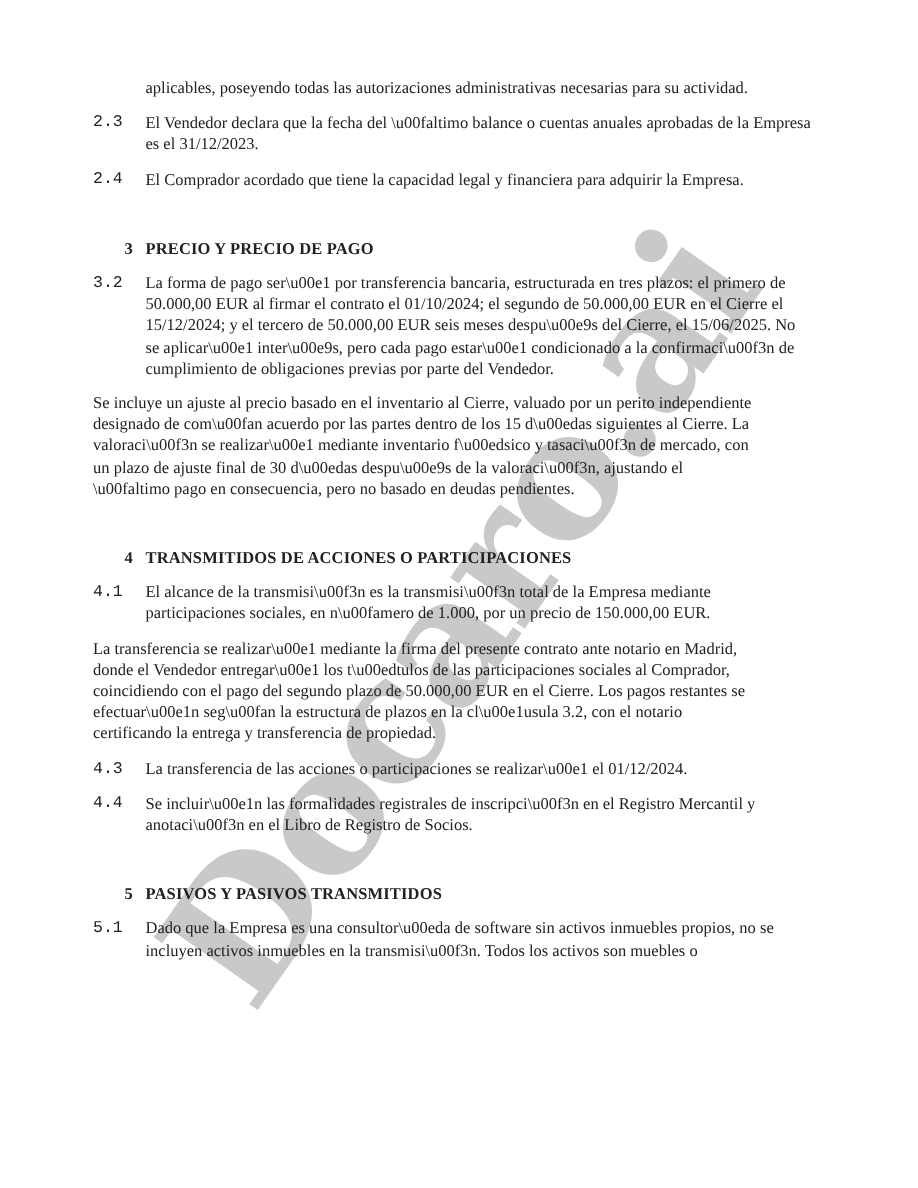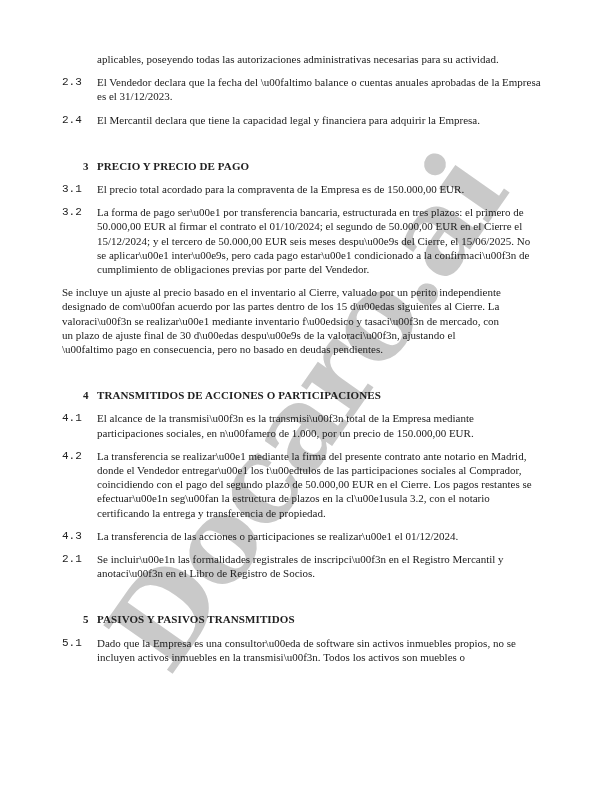--- a/index.html
+++ b/index.html
@@ -82,57 +82,52 @@
   <div class="content">
 
     <div class="continuation">aplicables, poseyendo todas las autorizaciones administrativas necesarias para su actividad.</div>
 
     <div class="clause">
       <span class="num">2.3</span>
       <span class="txt">El Vendedor declara que la fecha del \u00faltimo balance o cuentas anuales aprobadas de la Empresa es el 31/12/2023.</span>
     </div>
     <div class="clause">
       <span class="num">2.4</span>
-      <span class="txt">El Mercantil declara que tiene la capacidad legal y financiera para adquirir la Empresa.</span>
+      <span class="txt">El Comprador acordado que tiene la capacidad legal y financiera para adquirir la Empresa.</span>
     </div>
 
     <div class="section-head">
       <span class="snum">3</span>
       <span class="stitle">PRECIO Y PRECIO DE PAGO</span>
-    </div>
-    <div class="clause">
-      <span class="num">3.1</span>
-      <span class="txt">El precio total acordado para la compraventa de la Empresa es de 150.000,00 EUR.</span>
     </div>
     <div class="clause">
       <span class="num">3.2</span>
       <span class="txt">La forma de pago ser\u00e1 por transferencia bancaria, estructurada en tres plazos: el primero de 50.000,00 EUR al firmar el contrato el 01/10/2024; el segundo de 50.000,00 EUR en el Cierre el 15/12/2024; y el tercero de 50.000,00 EUR seis meses despu\u00e9s del Cierre, el 15/06/2025. No se aplicar\u00e1 inter\u00e9s, pero cada pago estar\u00e1 condicionado a la confirmaci\u00f3n de cumplimiento de obligaciones previas por parte del Vendedor.</span>
     </div>
     <div class="clause">
       <span class="txt">Se incluye un ajuste al precio basado en el inventario al Cierre, valuado por un perito independiente designado de com\u00fan acuerdo por las partes dentro de los 15 d\u00edas siguientes al Cierre. La valoraci\u00f3n se realizar\u00e1 mediante inventario f\u00edsico y tasaci\u00f3n de mercado, con un plazo de ajuste final de 30 d\u00edas despu\u00e9s de la valoraci\u00f3n, ajustando el \u00faltimo pago en consecuencia, pero no basado en deudas pendientes.</span>
     </div>
 
     <div class="section-head">
       <span class="snum">4</span>
       <span class="stitle">TRANSMITIDOS DE ACCIONES O PARTICIPACIONES</span>
     </div>
     <div class="clause">
       <span class="num">4.1</span>
       <span class="txt">El alcance de la transmisi\u00f3n es la transmisi\u00f3n total de la Empresa mediante participaciones sociales, en n\u00famero de 1.000, por un precio de 150.000,00 EUR.</span>
     </div>
     <div class="clause">
-      <span class="num">4.2</span>
       <span class="txt">La transferencia se realizar\u00e1 mediante la firma del presente contrato ante notario en Madrid, donde el Vendedor entregar\u00e1 los t\u00edtulos de las participaciones sociales al Comprador, coincidiendo con el pago del segundo plazo de 50.000,00 EUR en el Cierre. Los pagos restantes se efectuar\u00e1n seg\u00fan la estructura de plazos en la cl\u00e1usula 3.2, con el notario certificando la entrega y transferencia de propiedad.</span>
     </div>
     <div class="clause">
       <span class="num">4.3</span>
       <span class="txt">La transferencia de las acciones o participaciones se realizar\u00e1 el 01/12/2024.</span>
     </div>
     <div class="clause">
-      <span class="num">2.1</span>
+      <span class="num">4.4</span>
       <span class="txt">Se incluir\u00e1n las formalidades registrales de inscripci\u00f3n en el Registro Mercantil y anotaci\u00f3n en el Libro de Registro de Socios.</span>
     </div>
 
     <div class="section-head">
       <span class="snum">5</span>
       <span class="stitle">PASIVOS Y PASIVOS TRANSMITIDOS</span>
     </div>
     <div class="clause">
       <span class="num">5.1</span>
       <span class="txt">Dado que la Empresa es una consultor\u00eda de software sin activos inmuebles propios, no se incluyen activos inmuebles en la transmisi\u00f3n. Todos los activos son muebles o</span>

